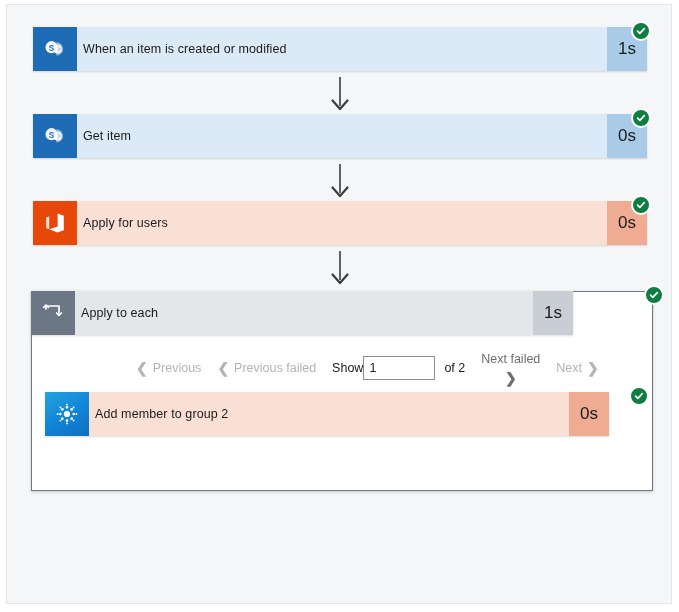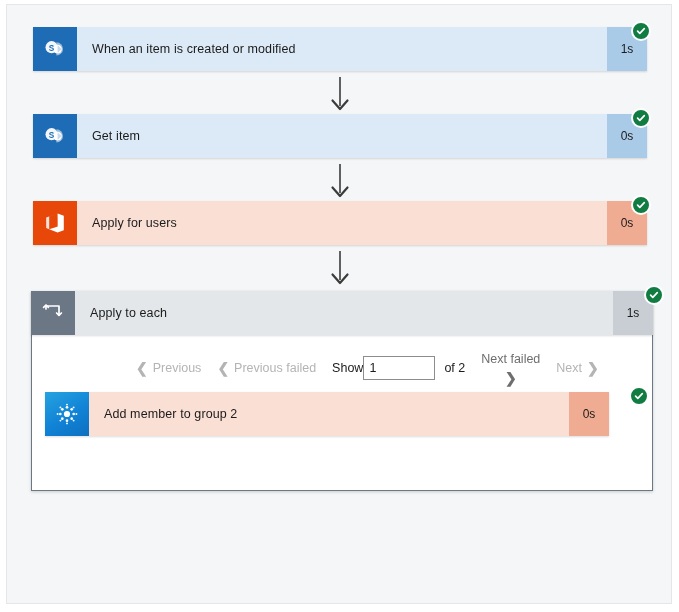--- a/index.html
+++ b/index.html
@@ -39,33 +39,33 @@
     height: 44px;
     flex: 0 0 44px;
     display: flex;
     align-items: center;
     justify-content: center;
   }
   .card .card-title {
     flex: 1 1 auto;
     display: flex;
     align-items: center;
-    padding-left: 15px;
+    padding-left: 6px;
     font-size: 12.5px;
     color: #1b1b1b;
     letter-spacing: .1px;
     white-space: nowrap;
     overflow: hidden;
   }
   .card .duration {
     flex: 0 0 40px;
     display: flex;
     align-items: center;
     justify-content: center;
-    font-size: 12px;
+    font-size: 17px;
     color: #1b1b1b;
   }
 
   
   .card.blue { background: #dceaf7; }
   .card.blue .duration { background: #a9cbe8; }
   
   .card.red { background: #fadfd5; }
   .card.red .duration { background: #f0ac92; }
   
@@ -227,21 +227,21 @@
 
   <div class="arrow" style="left:319px; top:246px;">
     <svg width="28" height="34" viewBox="0 0 28 34">
       <line x1="14" y1="0" x2="14" y2="29" stroke="#3b3b3b" stroke-width="1.6"></line>
       <path d="M6.5 23.5 L14 32 L21.5 23.5" stroke="#3b3b3b" stroke-width="2.2" fill="none" stroke-linecap="round" stroke-linejoin="round"></path>
     </svg>
   </div>
 
   <div class="scope">
 
-    <div class="card grey" style="left:-1px; top:-1px; width:622px;">
+    <div class="card grey" style="left:-1px; top:-1px; width:542px;">
       <div class="icon-box ic-loop">
         <svg width="24" height="24" viewBox="0 0 24 24" aria-hidden="true">
           <path d="M5 8 L5 5 L18 5 L18 14" stroke="#ffffff" stroke-width="1.7" fill="none" stroke-linejoin="round" stroke-linecap="round"></path>
           <path d="M5 16 L5 19 L18 19" stroke="#ffffff" stroke-width="1.7" fill="none" stroke-linejoin="round" stroke-linecap="round" opacity="0"></path>
           <path d="M3 5 L5 3 L5 8 Z" fill="#ffffff" opacity="0"></path>
           <path d="M2.6 6.4 L5 4.0 L7.4 6.4" stroke="#ffffff" stroke-width="1.7" fill="none" stroke-linecap="round" stroke-linejoin="round"></path>
           <path d="M15.6 12.0 L18 14.4 L20.4 12.0" stroke="#ffffff" stroke-width="1.7" fill="none" stroke-linecap="round" stroke-linejoin="round"></path>
           <path d="M5 8 L5 16 L13 16" stroke="#ffffff" stroke-width="1.7" fill="none" stroke-linejoin="round" stroke-linecap="round" opacity="0"></path>
         </svg>
       </div>

